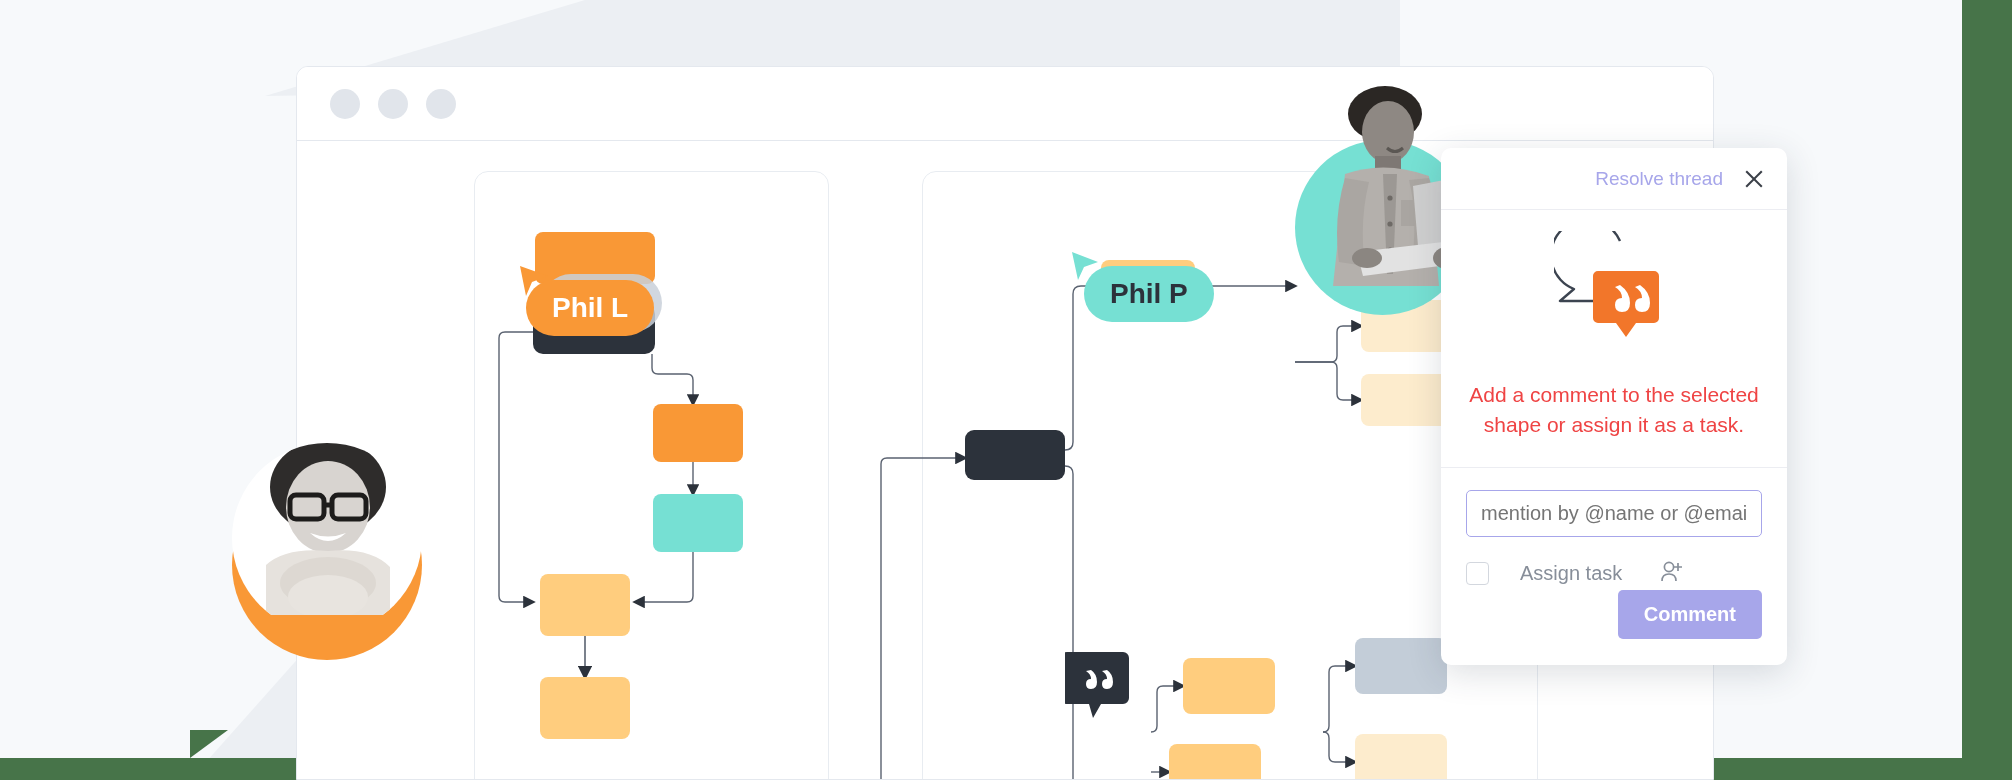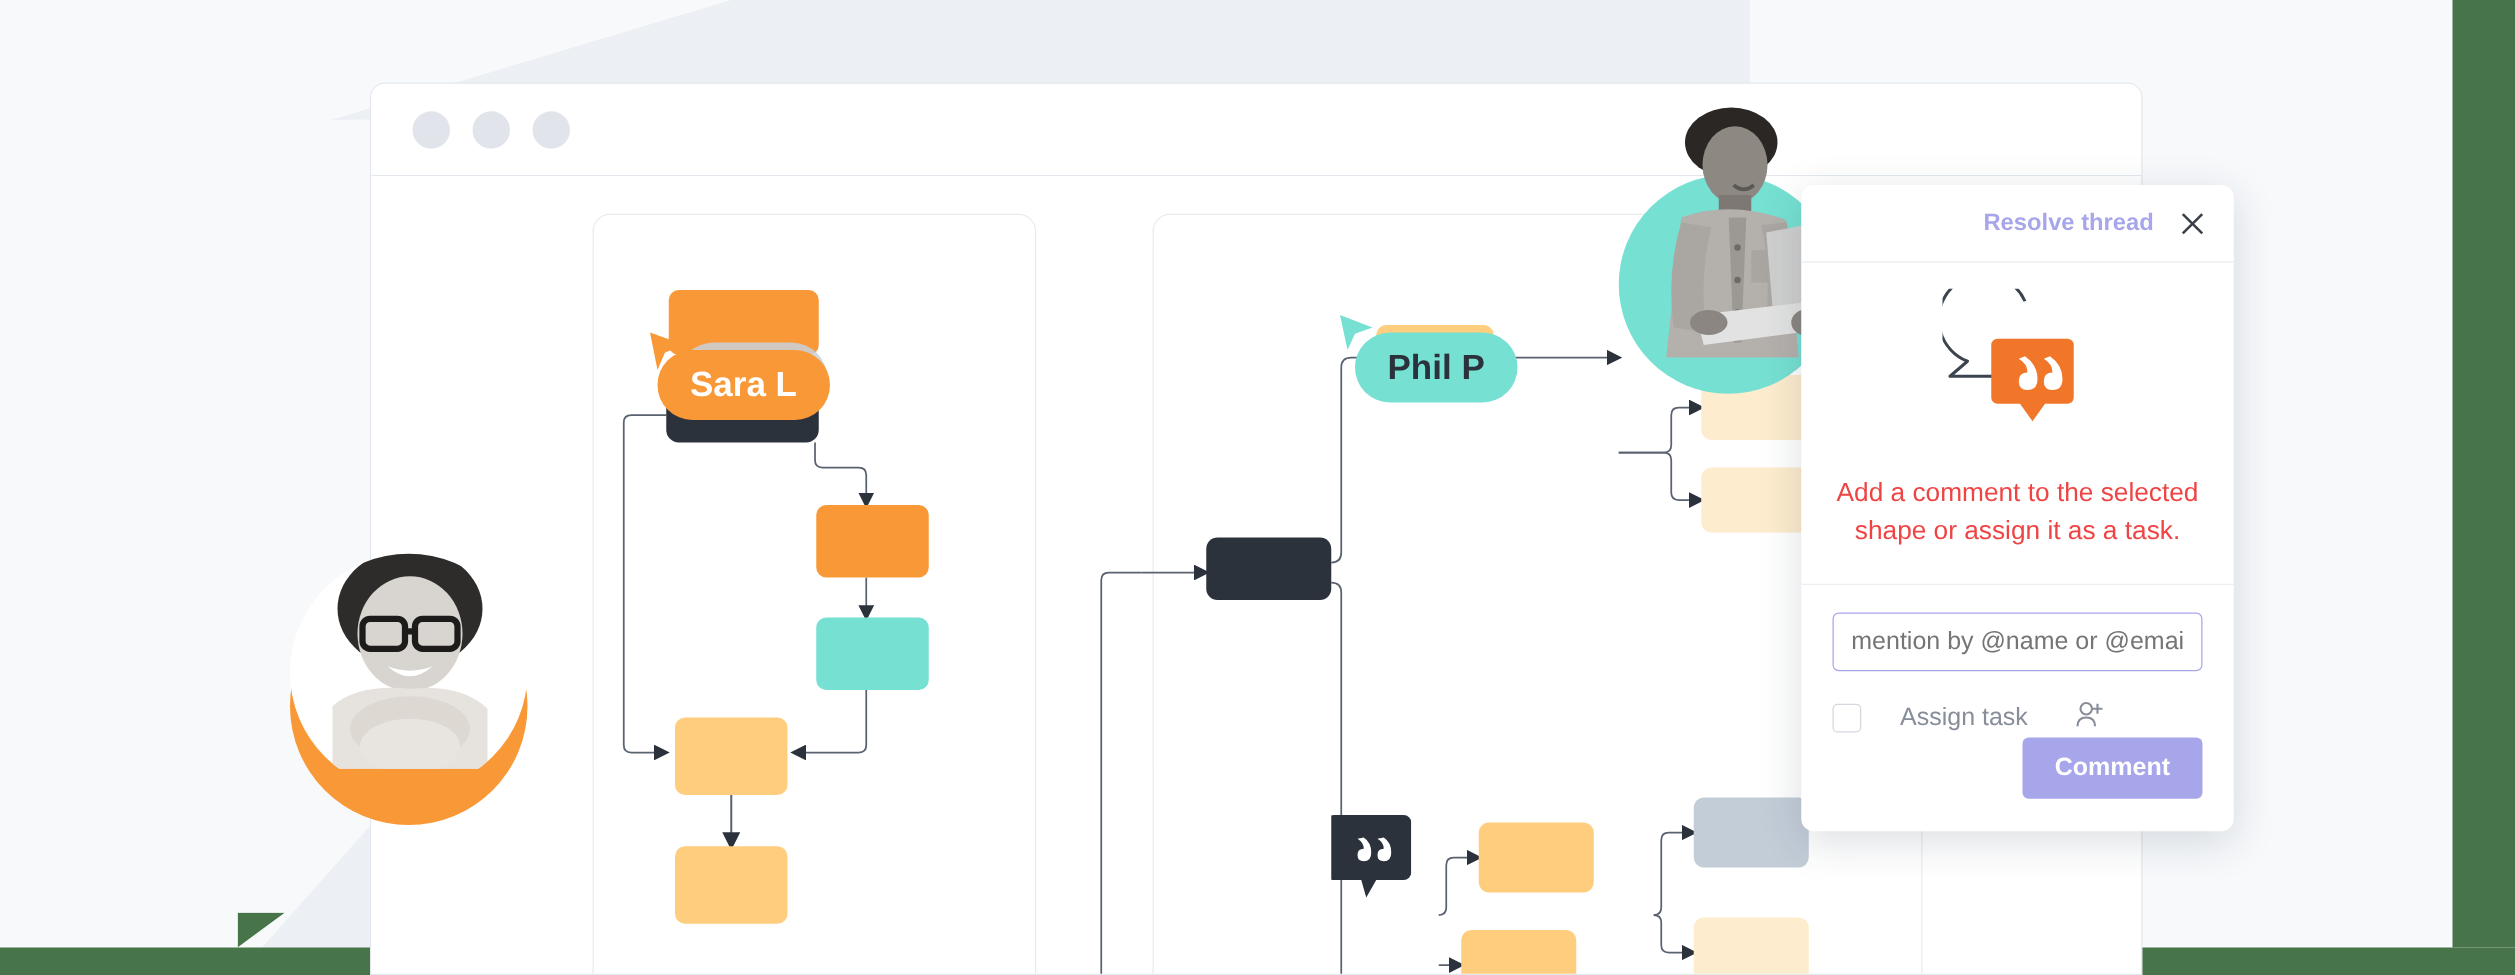--- a/index.html
+++ b/index.html
@@ -101,21 +101,21 @@
     background: #fff; border-radius: 10px;
     box-shadow: 0 8px 34px rgba(40,50,70,.16);
     z-index: 60; overflow: hidden;
   }
   .cp-head {
     height: 62px; border-bottom: 1px solid #ecedf2;
     display: flex; align-items: center; justify-content: flex-end;
     padding-right: 20px; gap: 18px;
   }
   .resolve-link {
-    color: #a7a6ea; font-size: 19px; font-weight: 700; cursor: pointer;
+    color: #a7a6ea; font-size: 19px; font-weight: 400; cursor: pointer;
   }
   .close-x {
     width: 26px; height: 26px; position: relative; cursor: pointer;
   }
   .close-x:before, .close-x:after {
     content: ""; position: absolute; left: 2px; top: 12px;
     width: 22px; height: 2px; background: #3a3f47;
   }
   .close-x:before { transform: rotate(45deg); }
   .close-x:after  { transform: rotate(-45deg); }
@@ -249,21 +249,21 @@
       </div>
 
     </div>
   </div>
 
   <div class="cursor-badge" style="left:510px; top:262px;">
     <div class="pill-shadow"></div>
     <svg width="40" height="40" style="position:absolute;left:4px;top:0;">
       <path d="M6,4 L34,14 L18,20 L12,34 z" fill="#f99836"></path>
     </svg>
-    <div class="pill" style="background:#f99836; color:#ffffff;">Sara L</div>
+    <div class="pill" style="background:#f99836; color:#ffffff;">Phil L</div>
   </div>
 
   <div class="cursor-badge" style="left:1068px; top:248px;">
     <svg width="40" height="40" style="position:absolute;left:0px;top:0;">
       <path d="M4,4 L30,14 L16,19 L10,32 z" fill="#76e0d3"></path>
     </svg>
     <div class="pill" style="background:#76e0d3; color:#2c323b;">Phil P</div>
   </div>
 
   <div class="avatar" style="left:232px; top:470px; width:195px; height:195px;">

